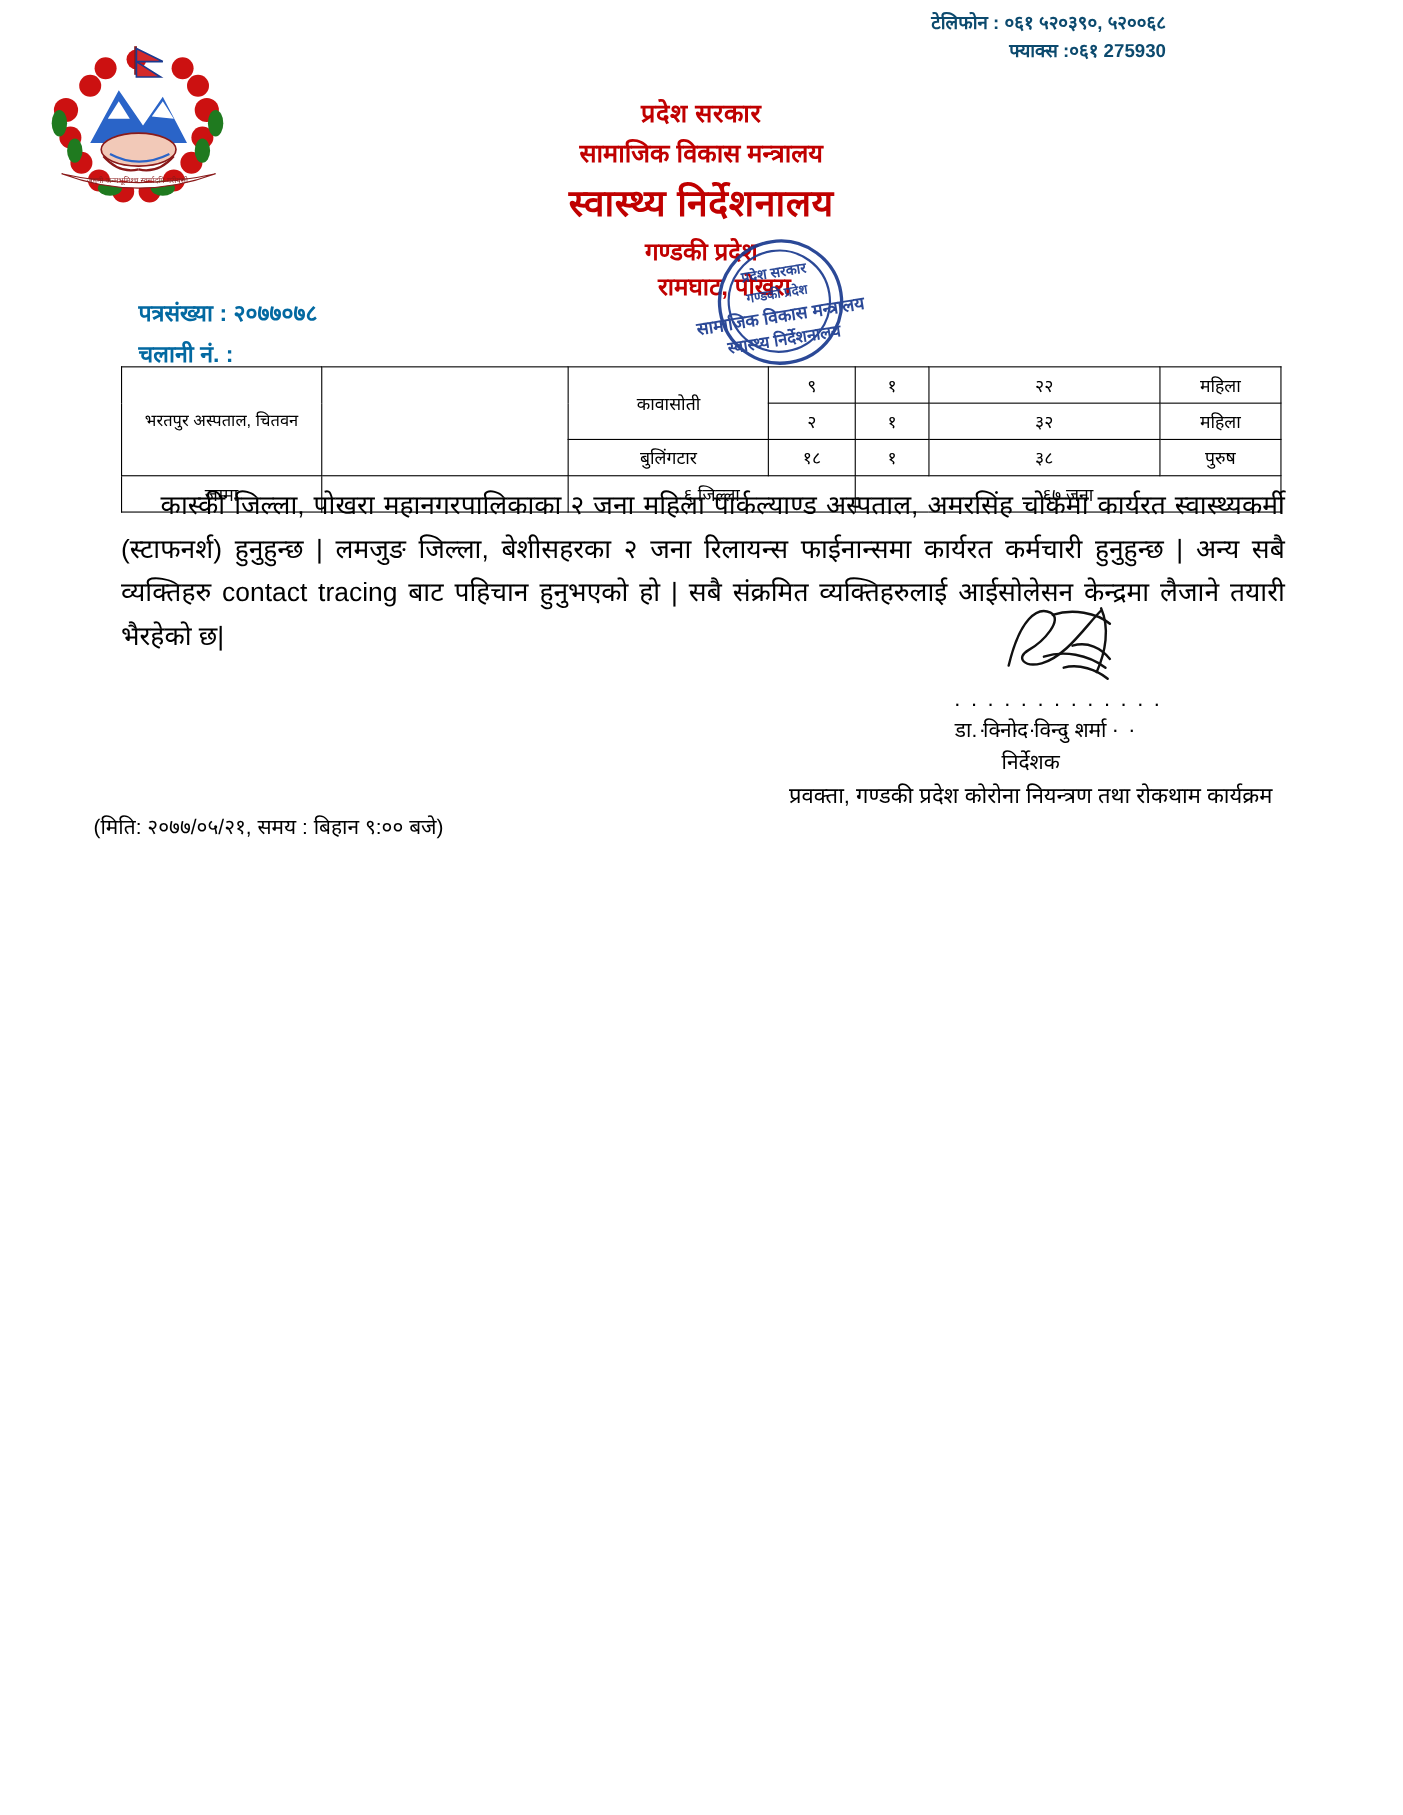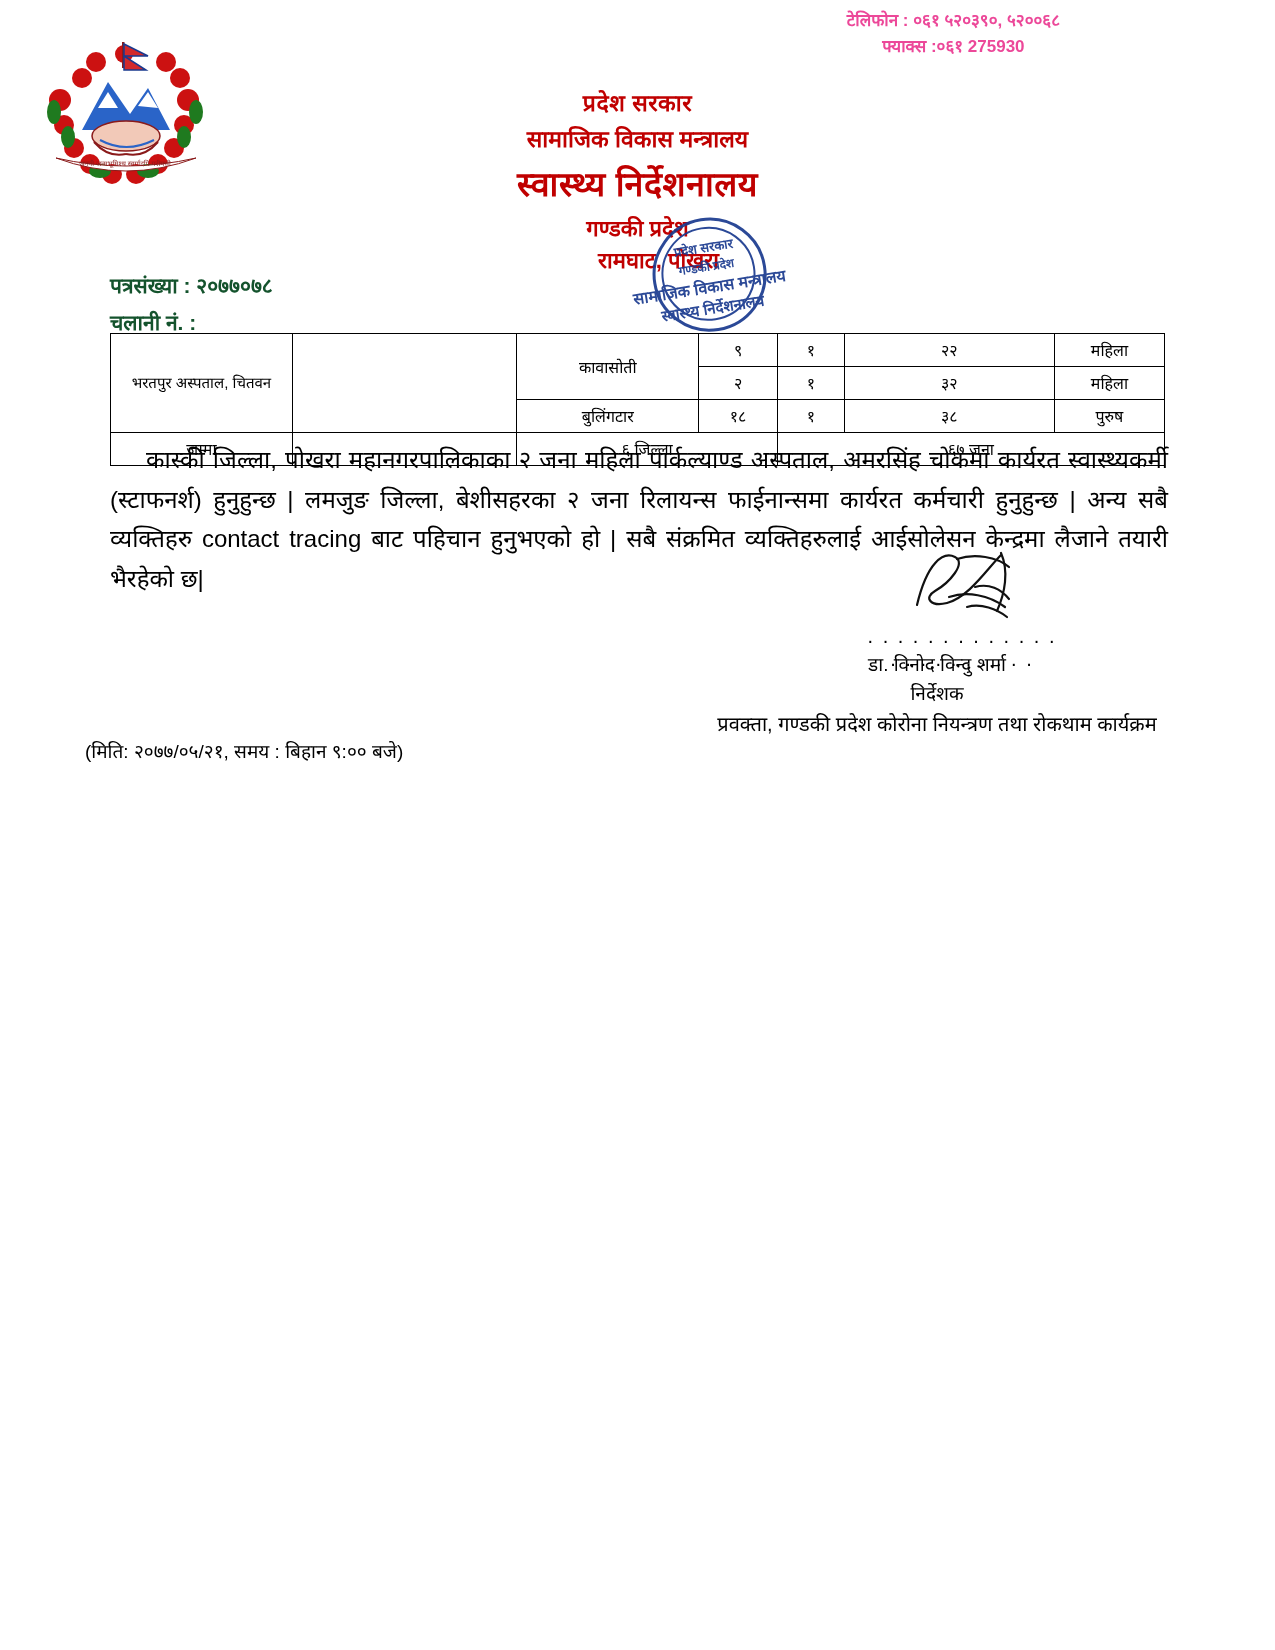--- a/index.html
+++ b/index.html
@@ -14,22 +14,22 @@
     font-family: "Liberation Sans", sans-serif;
     color: #000;
     overflow: hidden;
   }
 
   
   .phone-block {
     position: absolute;
     top: 8px;
     right: 215px;
-    text-align: center;
-    color: #ec4899;
+    text-align: right;
+    color: #0c4a6e;
     font-size: 17px;
     font-weight: bold;
     line-height: 1.55;
   }
 
   .emblem {
     position: absolute;
     left: 38px;
     top: 30px;
     width: 175px;
@@ -108,23 +108,23 @@
     left: 0; top: 86px; width: 220px;
     text-align: center;
     color: #1a3a8f;
     font-size: 15px;
     font-weight: bold;
   }
 
   
   .ref-block {
     position: absolute;
-    left: 110px;
+    left: 126px;
     top: 268px;
-    color: #14532d;
+    color: #0369a1;
     font-size: 21px;
     font-weight: bold;
     line-height: 1.75;
   }
 
   
   .tbl-wrap {
     position: absolute;
     left: 110px;
     top: 333px;

